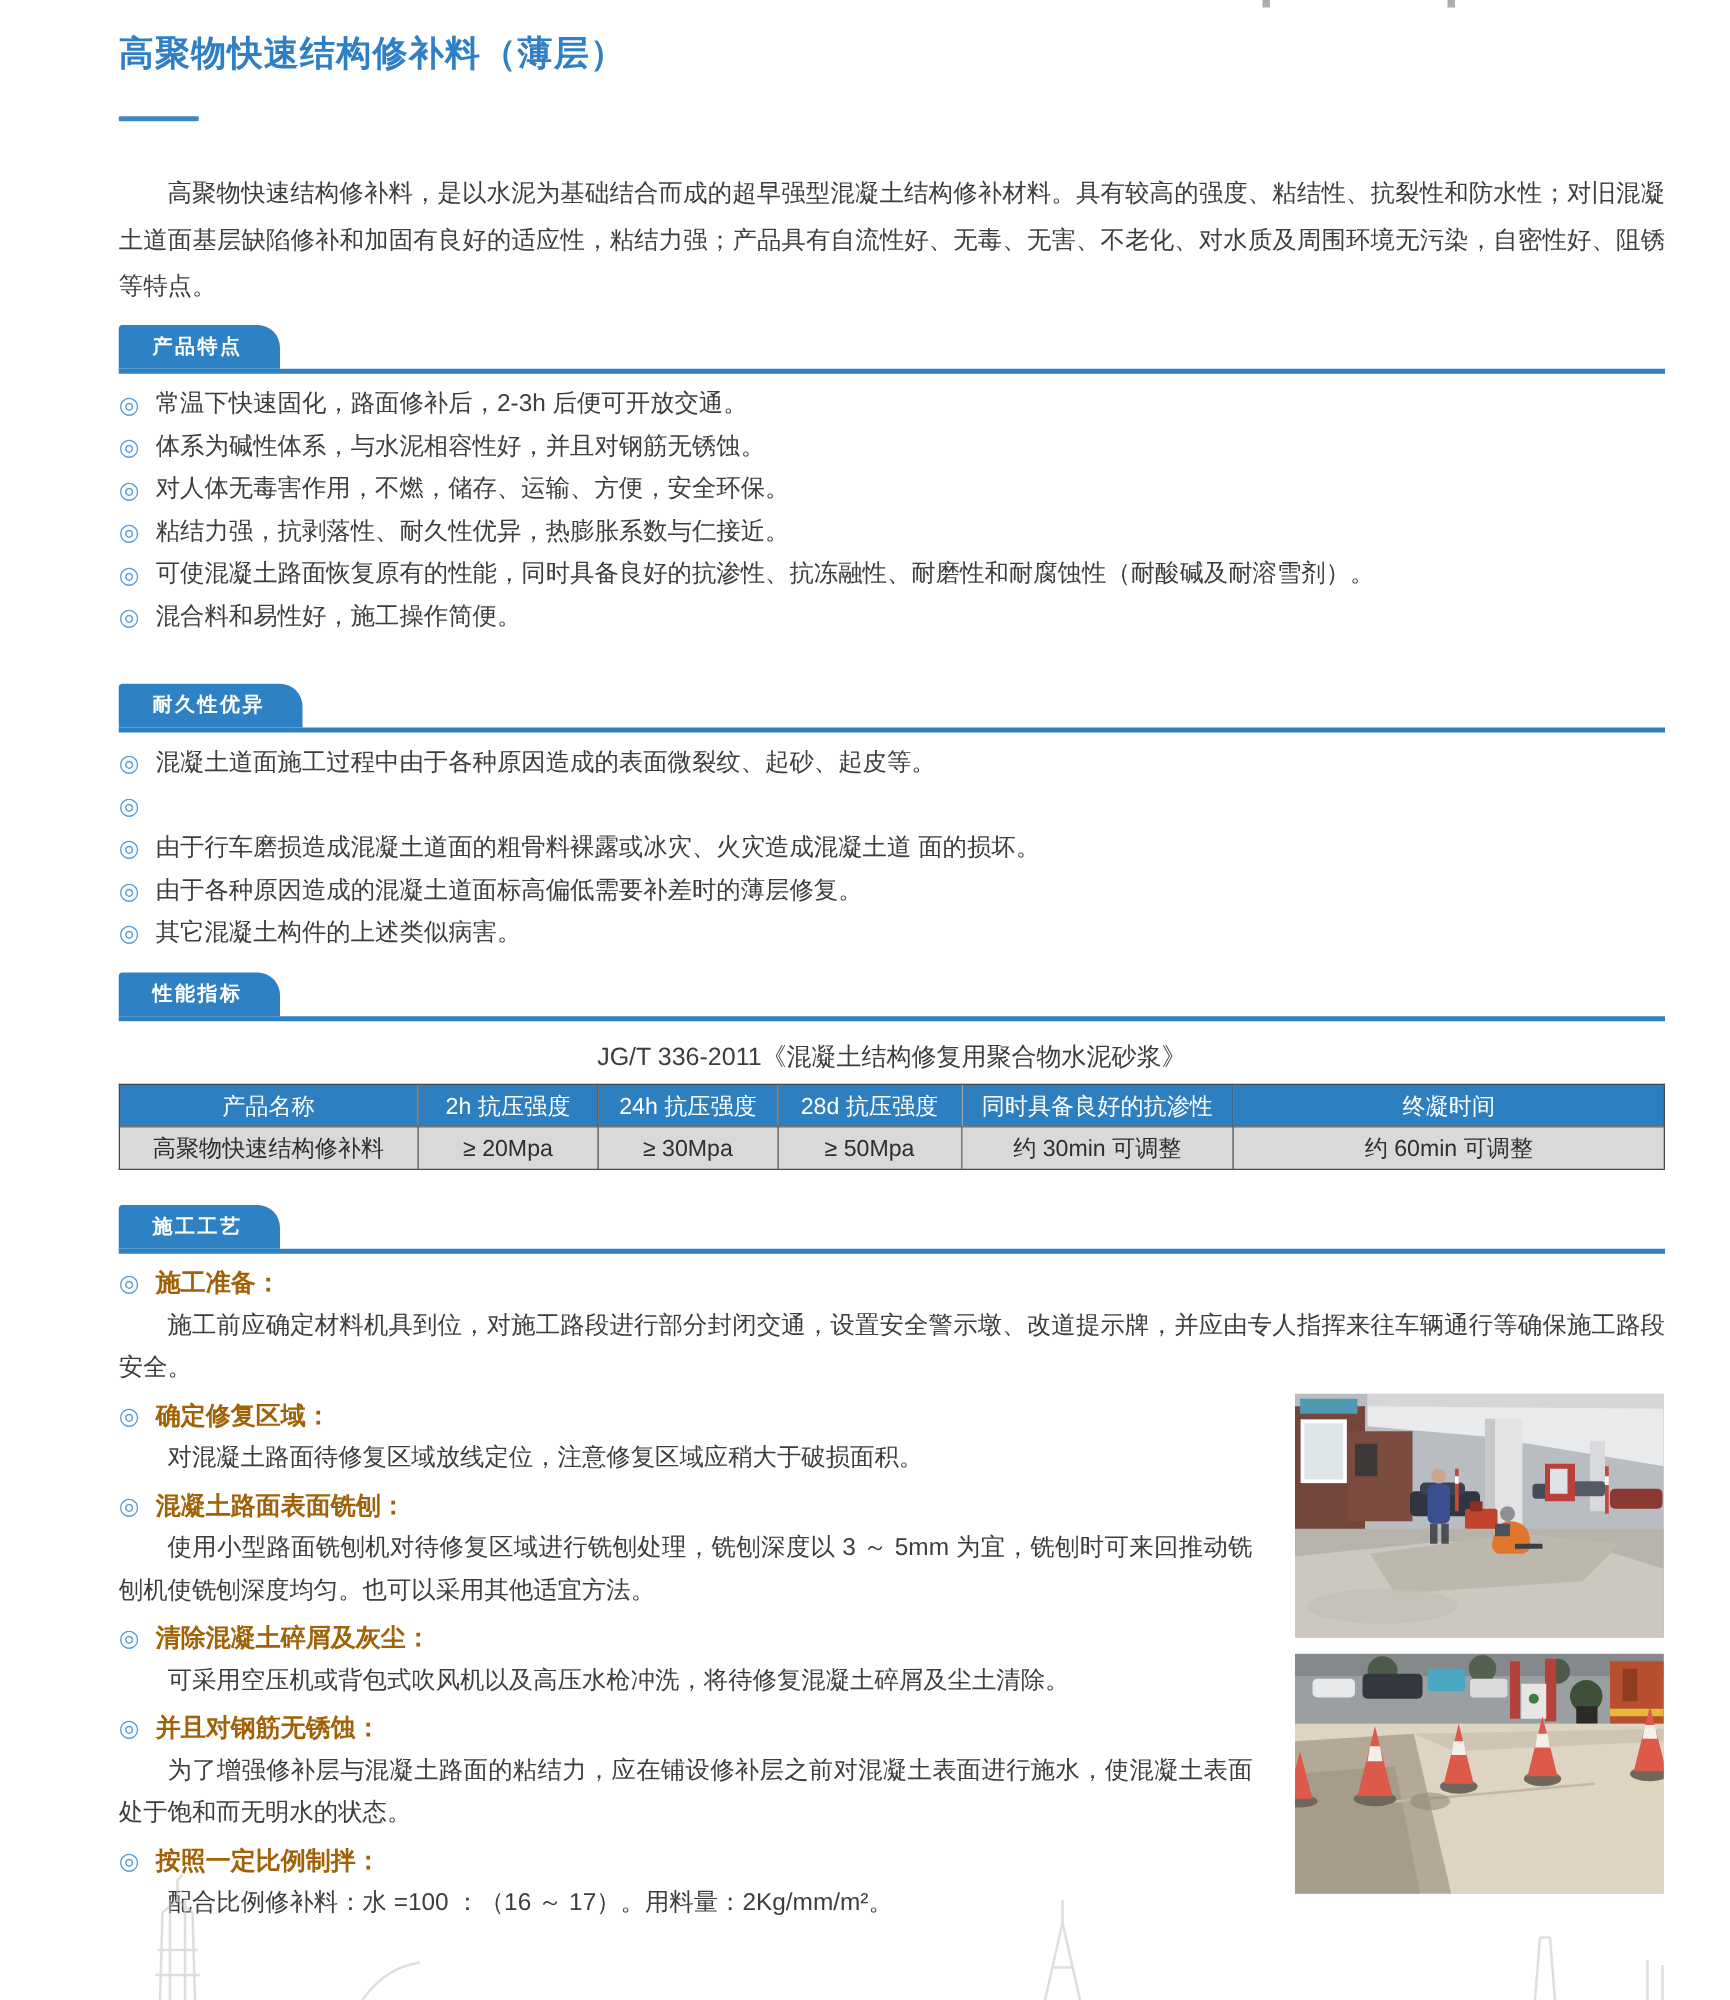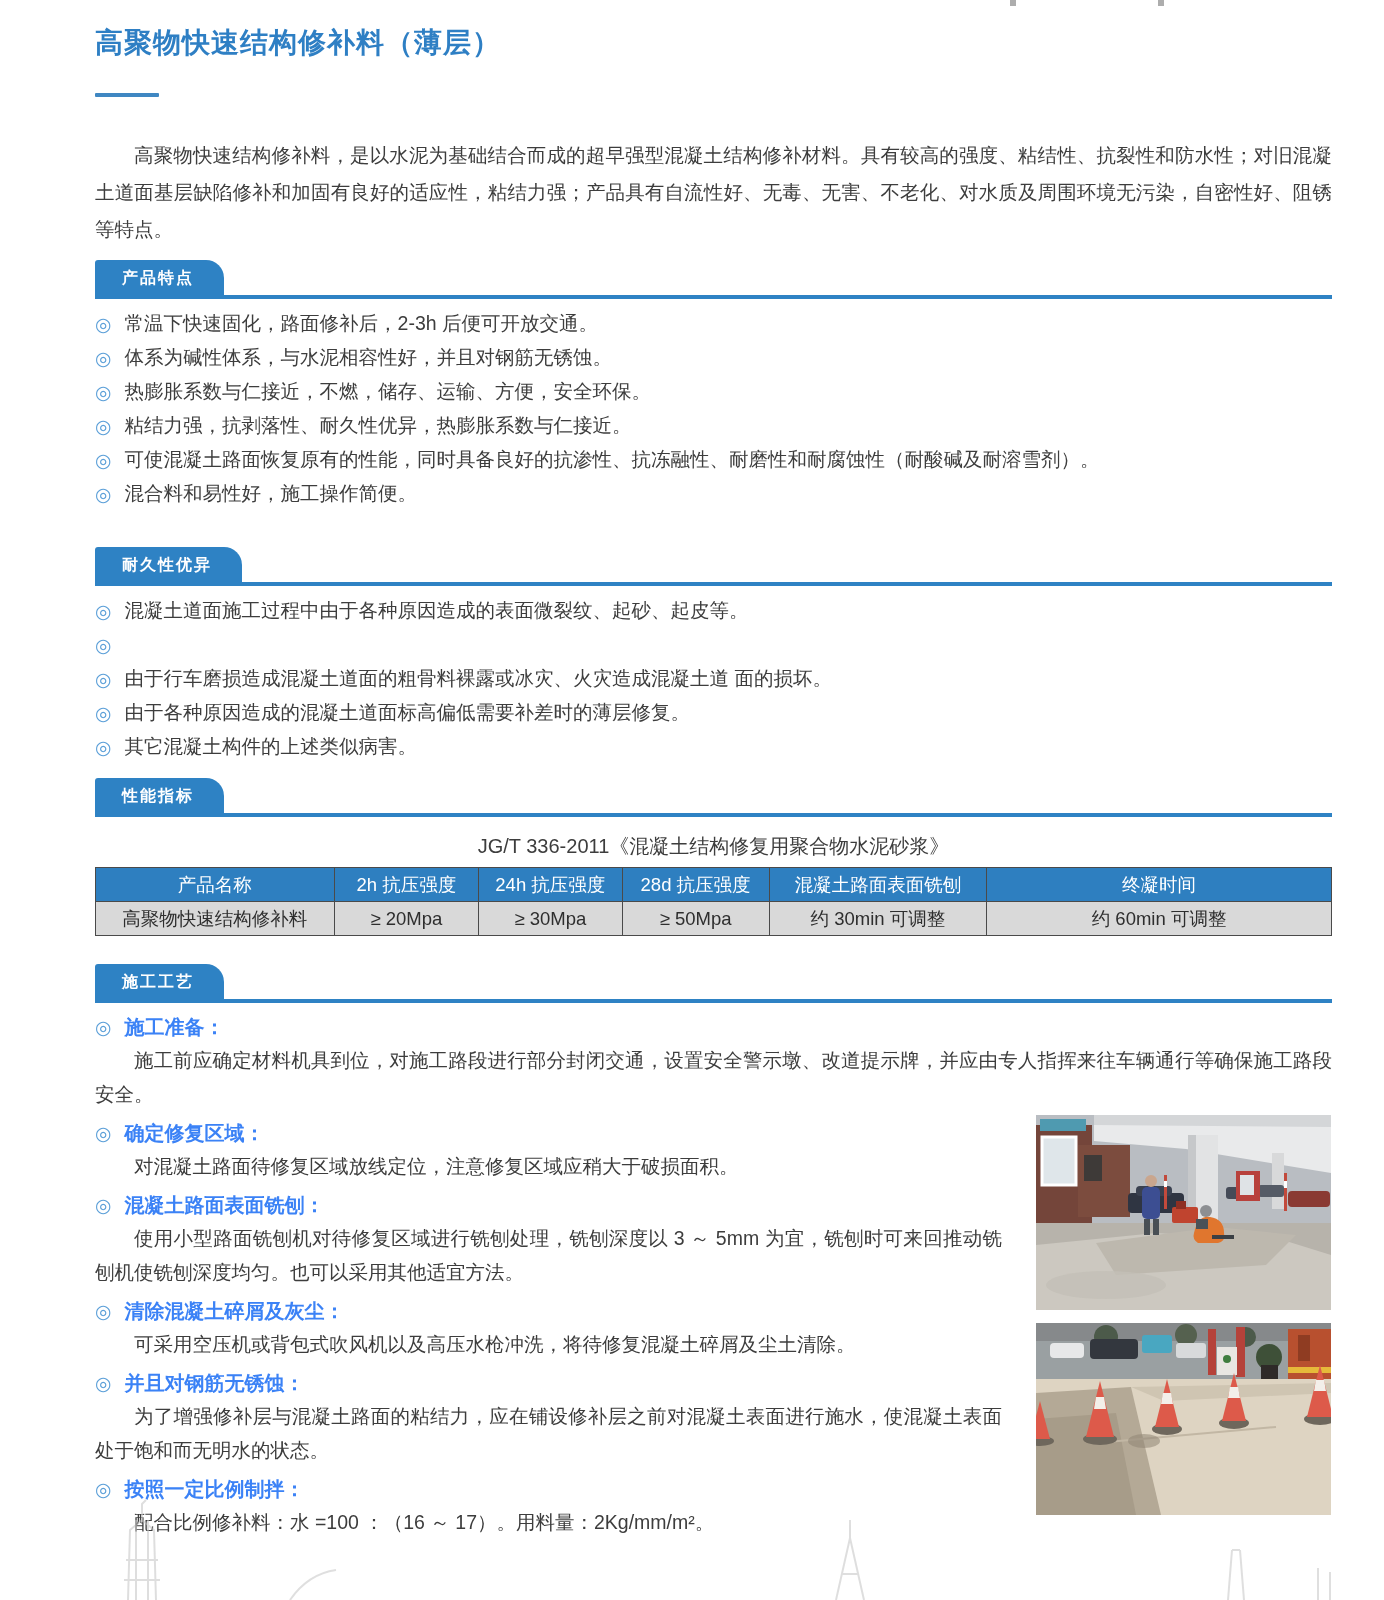--- a/index.html
+++ b/index.html
@@ -41,21 +41,21 @@
   table.perf th, table.perf td {
     border:1px solid #4a4a4a; text-align:center; vertical-align:middle;
     height:34px; font-size:18.5px; padding:0 4px; overflow:hidden; white-space:nowrap;
   }
   table.perf th { background:#2e7fc0; color:#ffffff; font-weight:500; }
   table.perf td { background:#d9d9d9; color:#2e2e2e; }
 
   .process-body { margin-top:10px; }
   .process-body::after { content:""; display:block; clear:both; }
   .step-label-row { display:flex; align-items:flex-start; margin-top:8px; font-size:20px; line-height:28px; }
-  .step-label { font-weight:bold; color:#3b82f6; }
+  .step-label { font-weight:bold; color:#a16207; }
   .step-p { text-indent:2em; font-size:19.5px; line-height:34px; text-align:justify; color:#3d3d3d; margin:2px 0; }
 
   .photo-col { float:right; width:296px; margin:2px 0 8px 34px; }
   .photo { display:block; width:295px; margin-bottom:13px; background:#cfcfcf; }
   .photo svg { display:block; }
 
   .watermarks { position:absolute; left:0; bottom:0; width:1384px; height:110px; pointer-events:none; }
 </style>
 </head>
 <body>
@@ -78,21 +78,21 @@
       <div class="bullet-row">
           <span class="bullet-ic">◎</span>
           <span>常温下快速固化，路面修补后，2-3h 后便可开放交通。</span>
         </div>
       <div class="bullet-row">
           <span class="bullet-ic">◎</span>
           <span>体系为碱性体系，与水泥相容性好，并且对钢筋无锈蚀。</span>
         </div>
       <div class="bullet-row">
           <span class="bullet-ic">◎</span>
-          <span>热膨胀系数与仁接近，不燃，储存、运输、方便，安全环保。</span>
+          <span>对人体无毒害作用，不燃，储存、运输、方便，安全环保。</span>
         </div>
       <div class="bullet-row">
           <span class="bullet-ic">◎</span>
           <span>粘结力强，抗剥落性、耐久性优异，热膨胀系数与仁接近。</span>
         </div>
       <div class="bullet-row">
           <span class="bullet-ic">◎</span>
           <span>可使混凝土路面恢复原有的性能，同时具备良好的抗渗性、抗冻融性、耐磨性和耐腐蚀性（耐酸碱及耐溶雪剂）。</span>
         </div>
       <div class="bullet-row">
@@ -142,21 +142,21 @@
         <col style="width:11.9%">
           <col style="width:17.6%">
           <col style="width:27.9%">
       </colgroup>
       <thead>
         <tr>
           <th>产品名称</th>
           <th>2h 抗压强度</th>
           <th>24h 抗压强度</th>
           <th>28d 抗压强度</th>
-          <th>混凝土路面表面铣刨</th>
+          <th>同时具备良好的抗渗性</th>
           <th>终凝时间</th>
         </tr>
       </thead>
       <tbody>
         <tr>
           <td>高聚物快速结构修补料</td>
           <td>≥ 20Mpa</td>
           <td>≥ 30Mpa</td>
           <td>≥ 50Mpa</td>
           <td>约 30min 可调整</td>

